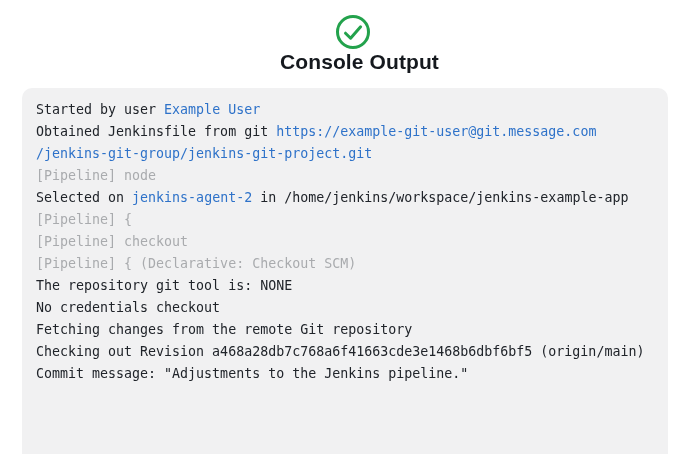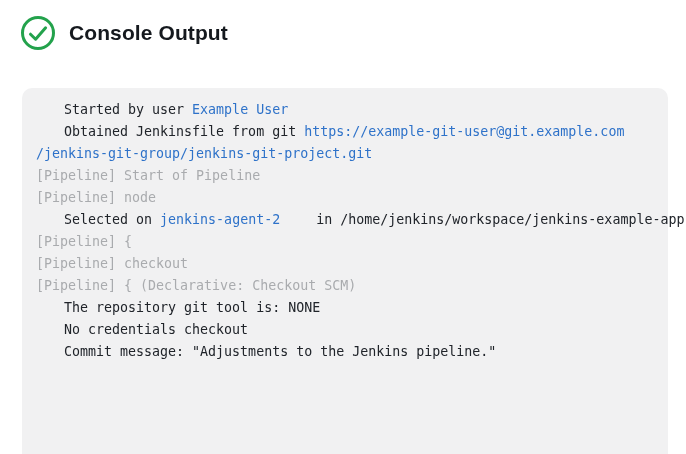--- a/index.html
+++ b/index.html
@@ -16,20 +16,21 @@
     height: 454px;
     overflow: hidden;
     background: #ffffff;
     font-family: "Liberation Sans", sans-serif;
   }
   .header {
     display: flex;
     align-items: center;
     padding: 14px 0 0 20px;
     height: 52px;
+    flex-direction: column;
   }
   .status-icon {
     width: 36px;
     height: 36px;
     flex: 0 0 auto;
   }
   .page-title {
     font-size: 21px;
     font-weight: 700;
     color: var(--title_color);
@@ -43,21 +44,21 @@
     background: var(--console_bg);
     border-radius: 10px;
     padding: 11px 14px 14px 14px;
   }
   .console-log {
     font-family: "DejaVu Sans Mono", "Liberation Mono", monospace;
     font-size: 13.3px;
     line-height: 22px;
   }
   .line { white-space: pre; }
-  .seg-plain { color: var(--text_dark); margin-left: 28px; }
+  .seg-plain { color: var(--text_dark); }
   .seg-muted { color: var(--muted_gray); }
   .seg-link {
     color: var(--link_blue);
     text-decoration: none;
     cursor: pointer;
   }
 </style>
 </head>
 <body>
 
@@ -65,25 +66,26 @@
   <svg class="status-icon" viewBox="0 0 36 36" aria-hidden="true">
     <circle cx="18" cy="18" r="15.5" fill="none" stroke="var(--success_green)" stroke-width="3"></circle>
     <path d="M10.5 19.2 L15.6 24.2 L25.6 12.8" fill="none" stroke="var(--success_green)" stroke-width="3" stroke-linecap="round" stroke-linejoin="round"></path>
   </svg>
   <h1 class="page-title">Console Output</h1>
 </div>
 
 <div class="console-box">
   <div class="console-log">
       <div class="line"><span class="seg-plain">Started by user </span><a class="seg-link" href="#">Example User</a></div>
-      <div class="line"><span class="seg-plain">Obtained Jenkinsfile from git </span><a class="seg-link" href="#">https://example-git-user@git.example.com</a></div>
+      <div class="line"><span class="seg-plain">Obtained Jenkinsfile from git </span><a class="seg-link" href="#">https://example-git-user@git.message.com</a></div>
       <div class="line"><a class="seg-link" href="#">/jenkins-git-group/jenkins-git-project.git</a></div>
-      <div class="line"><span class="seg-muted">[Pipeline] Start of Pipeline</span></div>
       <div class="line"><span class="seg-muted">[Pipeline] node</span></div>
       <div class="line"><span class="seg-plain">Selected on </span><a class="seg-link" href="#">jenkins-agent-2</a><span class="seg-plain"> in /home/jenkins/workspace/jenkins-example-app</span></div>
       <div class="line"><span class="seg-muted">[Pipeline] {</span></div>
       <div class="line"><span class="seg-muted">[Pipeline] checkout</span></div>
       <div class="line"><span class="seg-muted">[Pipeline] { (Declarative: Checkout SCM)</span></div>
       <div class="line"><span class="seg-plain">The repository git tool is: NONE</span></div>
       <div class="line"><span class="seg-plain">No credentials checkout</span></div>
+      <div class="line"><span class="seg-plain">Fetching changes from the remote Git repository</span></div>
+      <div class="line"><span class="seg-plain">Checking out Revision a468a28db7c768a6f41663cde3e1468b6dbf6bf5 (origin/main)</span></div>
       <div class="line"><span class="seg-plain">Commit message: "Adjustments to the Jenkins pipeline."</span></div>
     </div>
 </div>
 
 </body></html>

